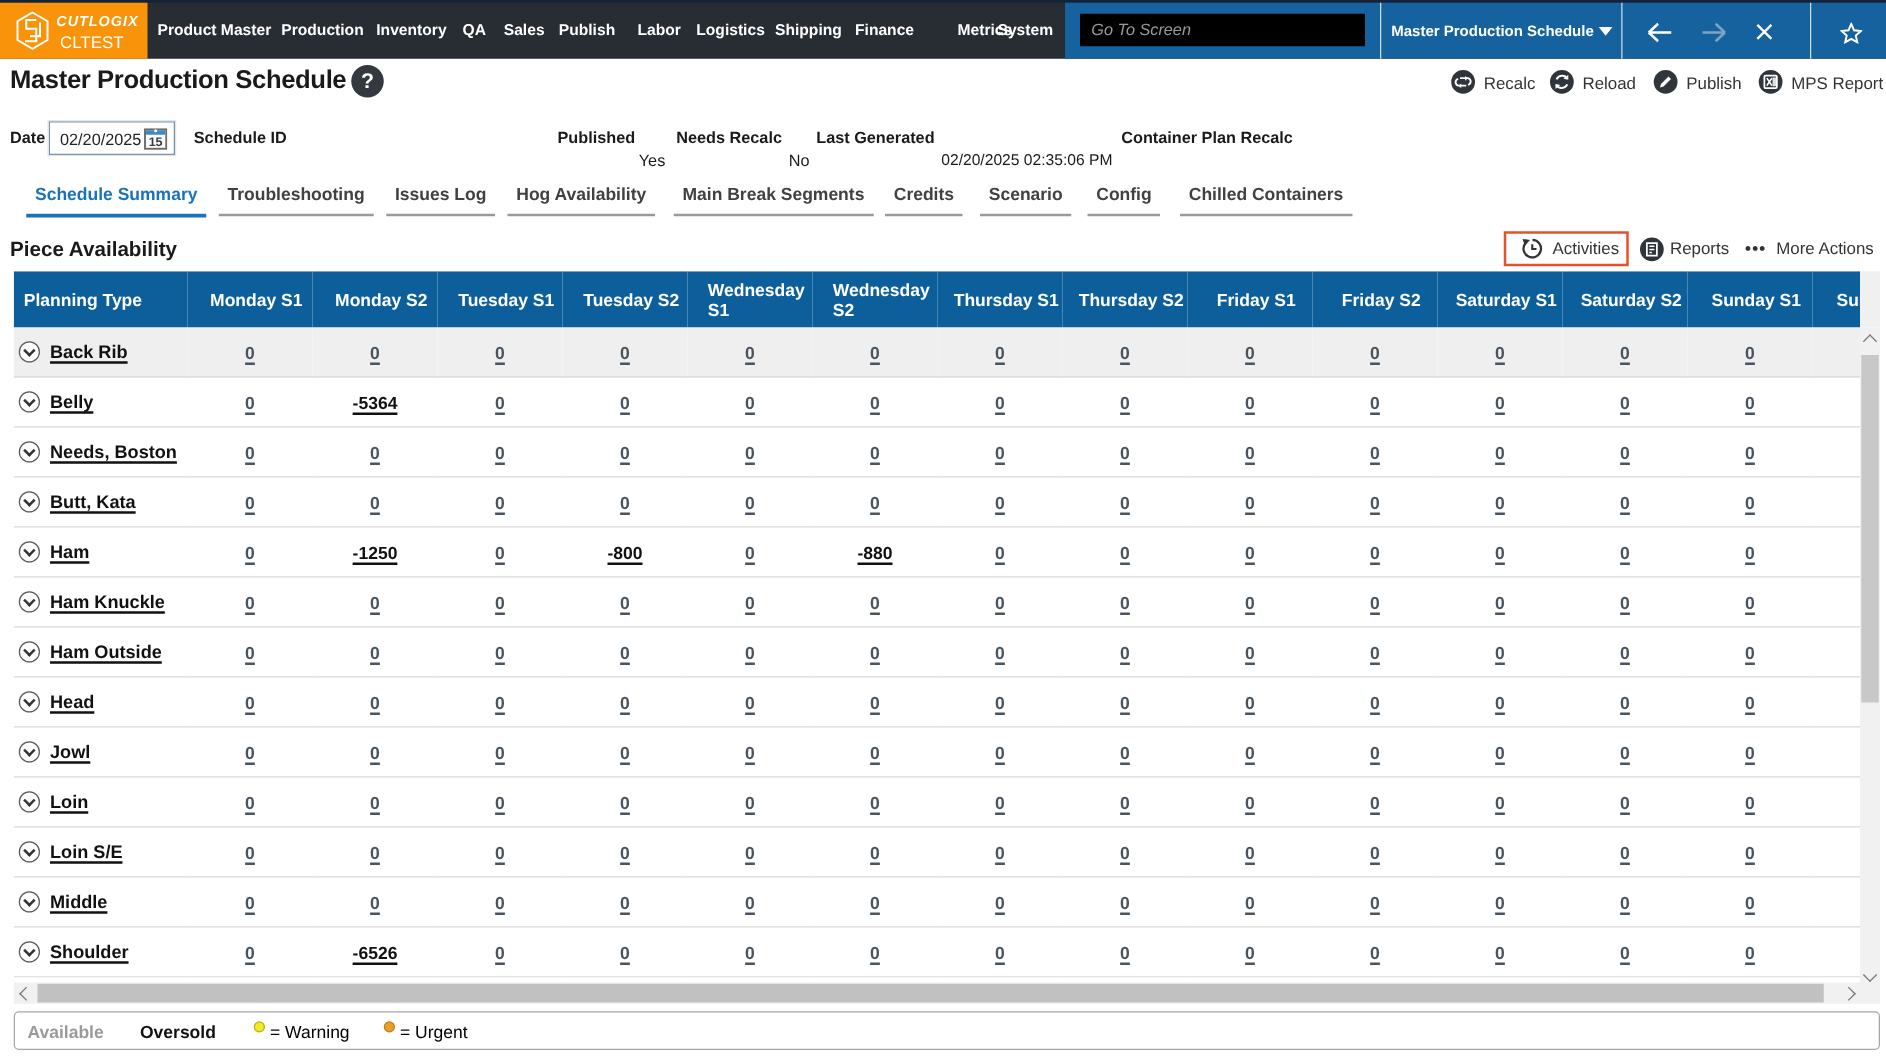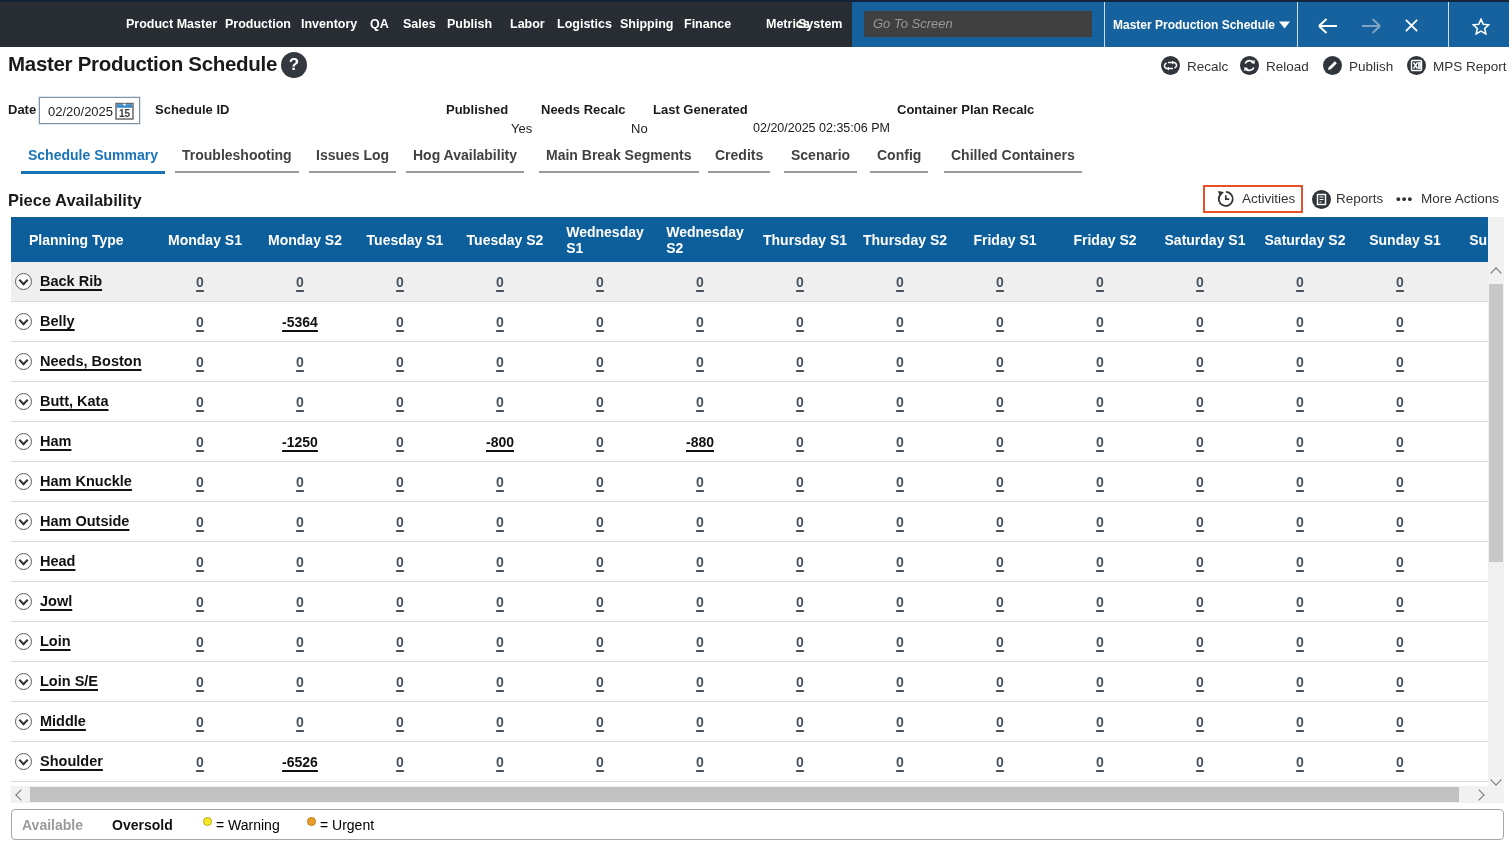--- a/index.html
+++ b/index.html
@@ -8,21 +8,21 @@
 
 
 .topbar { position:absolute; left:0; top:0; width:1509px; height:47px; background:#272d33; }
 .topedge { position:absolute; left:0; top:0; width:1509px; height:2px; background:#13243a; z-index:5; }
 .logo { position:absolute; left:0; top:2px; width:118px; height:45px; background:#f99309; }
 .logo .emblem { position:absolute; left:11px; top:7px; }
 .logo .lg1 { position:absolute; left:45px; top:10px; color:#fff; font-weight:bold; font-style:italic; font-size:11.5px; letter-spacing:0.8px; }
 .logo .lg2 { position:absolute; left:48px; top:24px; color:#fff; font-size:13.5px; }
 .nav span { position:absolute; color:#fff; font-weight:bold; font-size:12.5px; top:17px; white-space:nowrap; }
 .navblue { position:absolute; left:852px; top:2px; width:657px; height:45px; background:#15629e; }
-.gts { position:absolute; left:12px; top:9px; width:228px; height:26px; background:#404040;
+.gts { position:absolute; left:12px; top:9px; width:228px; height:26px; background:#000000;
   font-style:italic; color:#9a9a9a; font-size:13px; padding-left:9px; line-height:25px; }
 .nbsep { position:absolute; top:0; width:1px; height:45px; background:#cfdce8; }
 .mpsdd { position:absolute; left:252px; top:0; width:193px; height:45px; color:#fff; }
 .mpsdd .t { position:absolute; left:9px; top:16px; font-size:12px; font-weight:bold; white-space:nowrap; }
 .mpsdd .v { position:absolute; left:174px; top:18px; }
 .navbtns { position:absolute; left:445px; top:0; width:150px; height:45px; color:#fff; }
 .nb { position:absolute; top:15px; }
 .star { position:absolute; left:620px; top:16px; }
 
 
@@ -52,21 +52,21 @@
 .secttl { position:absolute; left:8px; top:191px; font-size:16.5px; font-weight:bold; color:#1a1a1a; }
 .srow { position:absolute; top:185px; left:0; width:1509px; height:28px; font-size:13.5px; color:#333; }
 .activ { position:absolute; left:1203px; top:0; width:100px; height:28px; border:2px solid #e8502a; }
 .sic { position:absolute; }
 .slab { position:absolute; top:6px; white-space:nowrap; }
 
 
 .tblwrap { position:absolute; left:11px; top:217px; width:1477px; height:565px; overflow:hidden; background:#fff; }
 table.grid { border-collapse:separate; border-spacing:0; table-layout:fixed; width:1539px; }
 table.grid th { background:#0d5f9c; color:#fff; font-size:14px; font-weight:bold; height:45px; text-align:center; padding:0 0 0 10px; }
-table.grid th.pt { text-align:left; padding-left:18px; }
+table.grid th.pt { text-align:left; padding-left:8px; }
 table.grid td { height:40px; border-bottom:1px solid #d9d9d9; font-size:14px; font-weight:bold; text-align:center; padding:0; }
 table.grid tr.g td { background:#efefef; }
 table.grid td.name { text-align:left; padding-left:4px; }
 .chev { display:inline-block; width:17px; height:17px; border-radius:50%; border:1.5px solid #5a5a5a; position:relative;
   vertical-align:-4px; margin-right:8px; background:#fff; }
 .chev:after { content:""; position:absolute; left:4px; top:3.2px; width:5px; height:5px;
   border-right:2px solid #333; border-bottom:2px solid #333; transform:rotate(45deg); }
 .nm { color:#111; text-decoration:underline; font-size:14.5px; text-decoration-thickness:1.5px; text-underline-offset:3px; }
 .v0 { color:#49545e; text-decoration:underline; text-decoration-thickness:2px; text-underline-offset:3px; }
 .vn { color:#111; text-decoration:underline; text-decoration-thickness:2px; text-underline-offset:3px; }
@@ -85,20 +85,29 @@
 .legend span { position:absolute; top:7px; }
 .legend .av { color:#9a9a9a; font-weight:bold; }
 .legend .ov { color:#111; font-weight:bold; }
 .ldot { position:absolute; width:9px; height:9px; border-radius:50%; top:11px; }
 .ld1 { background:#f5e926; border:1px solid #b7ae12; }
 .ld2 { background:#e99e2c; border:1px solid #c07d14; }
 </style>
 </head>
 <body>
 <div class="topbar">
+  <div class="logo">
+    <svg class="emblem" width="30" height="31" viewBox="0 0 30 31">
+      <polygon points="15,1 27,8 27,23 15,30 3,23 3,8" fill="none" stroke="#fff" stroke-width="1.6"></polygon>
+      <path d="M18 7 L10 7 L10 14 L18 14 L18 24 L9 24" fill="none" stroke="#fff" stroke-width="1.6"></path>
+      <path d="M21 9 L21 20 L13 20" fill="none" stroke="#fff" stroke-width="1.6"></path>
+    </svg>
+    <div class="lg1">CUTLOGIX</div>
+    <div class="lg2">CLTEST</div>
+  </div>
   <div class="nav">
     <span style="left:126px">Product Master</span>
     <span style="left:225px">Production</span>
     <span style="left:301px">Inventory</span>
     <span style="left:370px">QA</span>
     <span style="left:403px">Sales</span>
     <span style="left:447px">Publish</span>
     <span style="left:510px">Labor</span>
     <span style="left:557px">Logistics</span>
     <span style="left:620px">Shipping</span>

